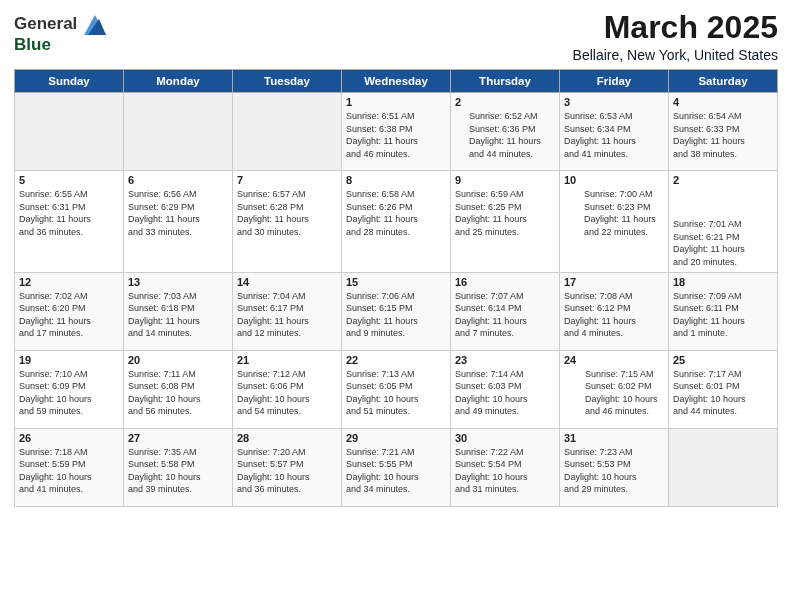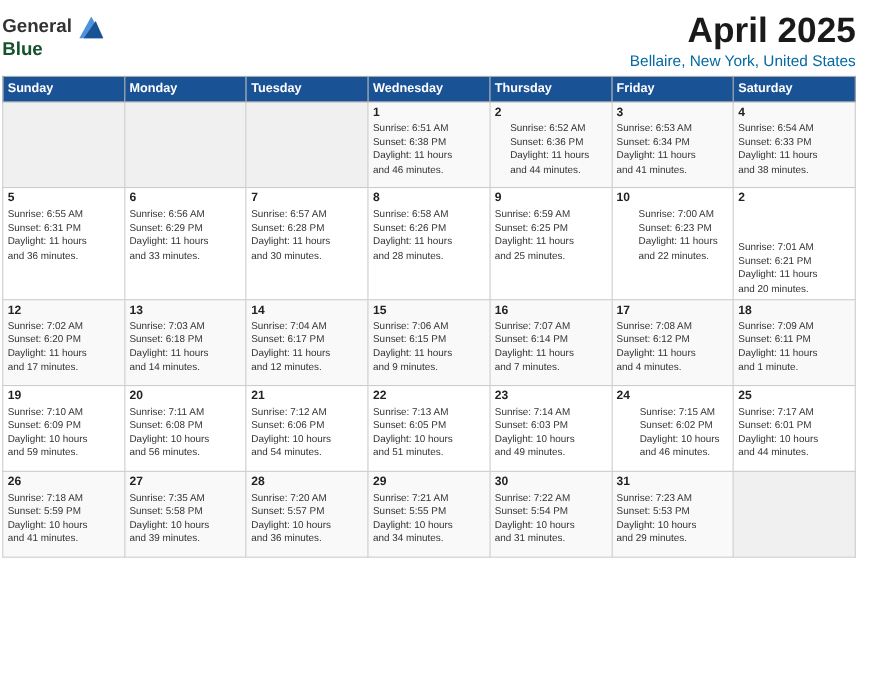--- a/index.html
+++ b/index.html
@@ -6,21 +6,21 @@
     body {
       width: 792px;
       height: 612px;
       font-family: Arial, sans-serif;
       background: #fff;
       overflow: hidden;
     }
     .container {
       width: 792px;
       height: 612px;
-      padding: 10px 14px 10px 2px;
+      padding: 10px 14px 10px 14px;
     }
     .header {
       display: flex;
       justify-content: space-between;
       align-items: flex-start;
       margin-bottom: 6px;
     }
     .logo {
       display: flex;
       align-items: center;
@@ -30,35 +30,35 @@
       text-align: right;
     }
     .month-title {
       font-size: 32px;
       font-weight: bold;
       color: #1a1a1a;
       line-height: 1.1;
     }
     .subtitle {
       font-size: 14px;
-      color: #0369a1;
+      color: #0f172a;
       margin-top: 2px;
     }
     table {
       width: 100%;
       border-collapse: collapse;
       table-layout: fixed;
     }
     thead tr th {
       background-color: #1a5296;
       color: #fff;
       font-size: 11.5px;
       font-weight: bold;
       padding: 5px 4px;
-      text-align: left;
+      text-align: center;
       border: 1px solid #aaa;
     }
     tbody tr td {
       border: 1px solid #ccc;
       vertical-align: top;
       padding: 3px 4px;
       font-size: 9.5px;
       color: #222;
       height: 78px;
       background: #fff;
@@ -91,21 +91,21 @@
           <span>General</span>
           <svg width="22" height="20" viewBox="0 0 22 20" style="vertical-align:middle;margin-left:2px;">
             <polygon points="0,20 11,0 22,20" fill="#2e7fd4" opacity="0.85"></polygon>
             <polygon points="4,20 15,4 22,20" fill="#1a5296"></polygon>
           </svg>
         </div>
         <div style="font-size:17px;font-weight:bold;color:#14532d;line-height:1.15;">Blue</div>
       </div>
     </div>
     <div class="title-area">
-      <div class="month-title">April 2025</div>
+      <div class="month-title">March 2025</div>
       <div class="subtitle">Bellaire, New York, United States</div>
     </div>
   </div>
 
   <table>
     <thead>
       <tr>
       <th>Sunday</th>
           <th>Monday</th>
           <th>Tuesday</th>

